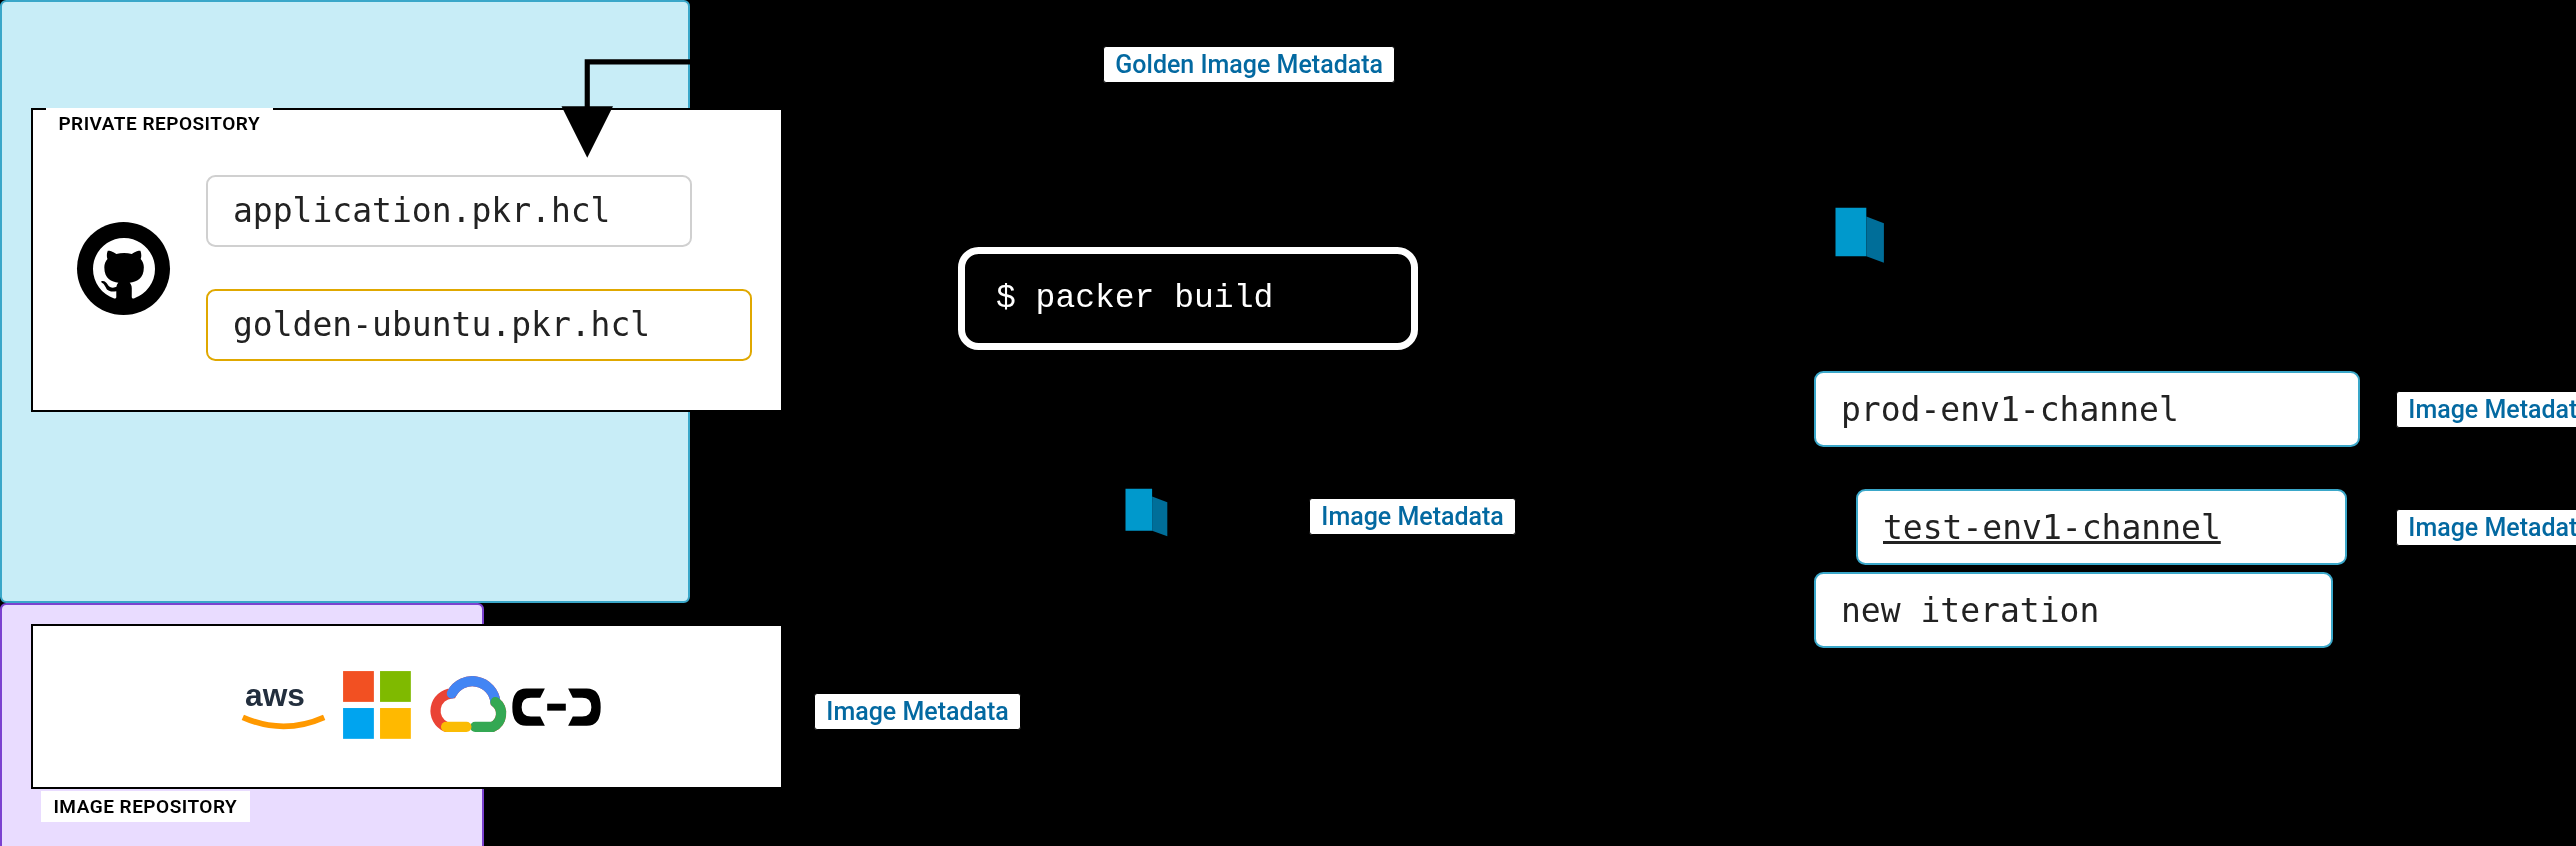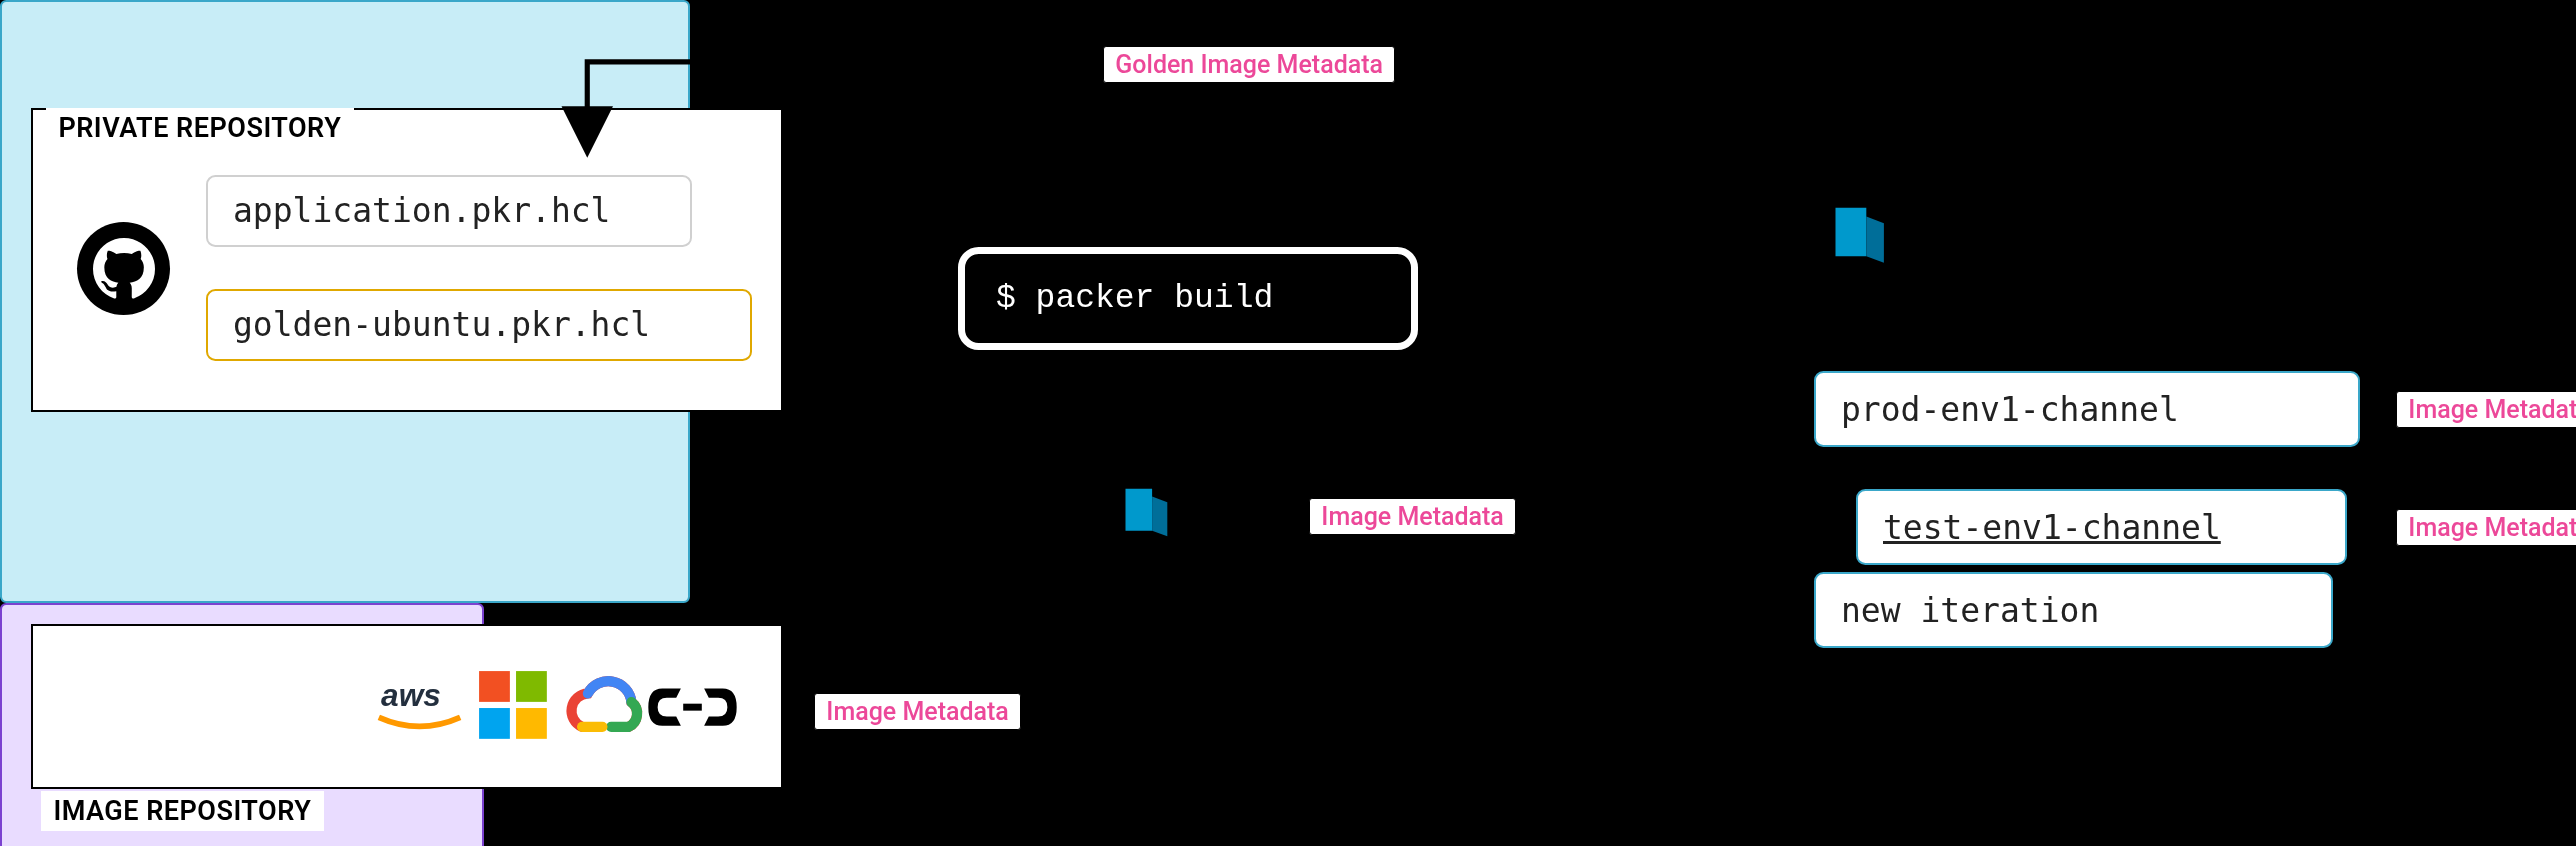--- a/index.html
+++ b/index.html
@@ -14,28 +14,28 @@
     .box {
       position: absolute;
       background: #fff;
       border: 2.1px solid #000;
     }
     .label-tag {
       position: absolute;
       background: #fff;
       color: #000;
       font-weight: 600;
-      font-size: 27px;
+      font-size: 19px;
       padding: 4.1px 12.4px;
       letter-spacing: 0.5px;
     }
     .flow-label {
       position: absolute;
       background: #fff;
-      color: #ec4899;
+      color: #0369a1;
       font-weight: 500;
       font-size: 25px;
       padding: 3.1px 11.3px;
       border-radius: 3.1px;
       border: 1.5px solid #000;
       z-index: 10;
     }
     .mono {
       font-family: "SFMono-Regular", Consolas, "Liberation Mono", Menlo, monospace;
     }
@@ -116,23 +116,23 @@
     #img-repo {
       top: 624px; left: 31px;
       width: 752px; height: 165px;
     }
     #img-repo-title {
       top: 791px; left: 41px;
       z-index: 5;
     }
     .cloud-logos {
       position: absolute;
-      top: 644px; left: 69px;
+      top: 644px; left: 80px;
       width: 670px; height: 124px;
-      display: flex; align-items: center; justify-content: flex-end; font-style: italic;
+      display: flex; align-items: center; justify-content: center;
     }
     svg.connector {
       position: absolute;
       overflow: visible;
     }
     .packer-icon-mid {
       position: absolute;
       top: 481px; left: 1116px;
       width: 57px; height: 67px;
     }

